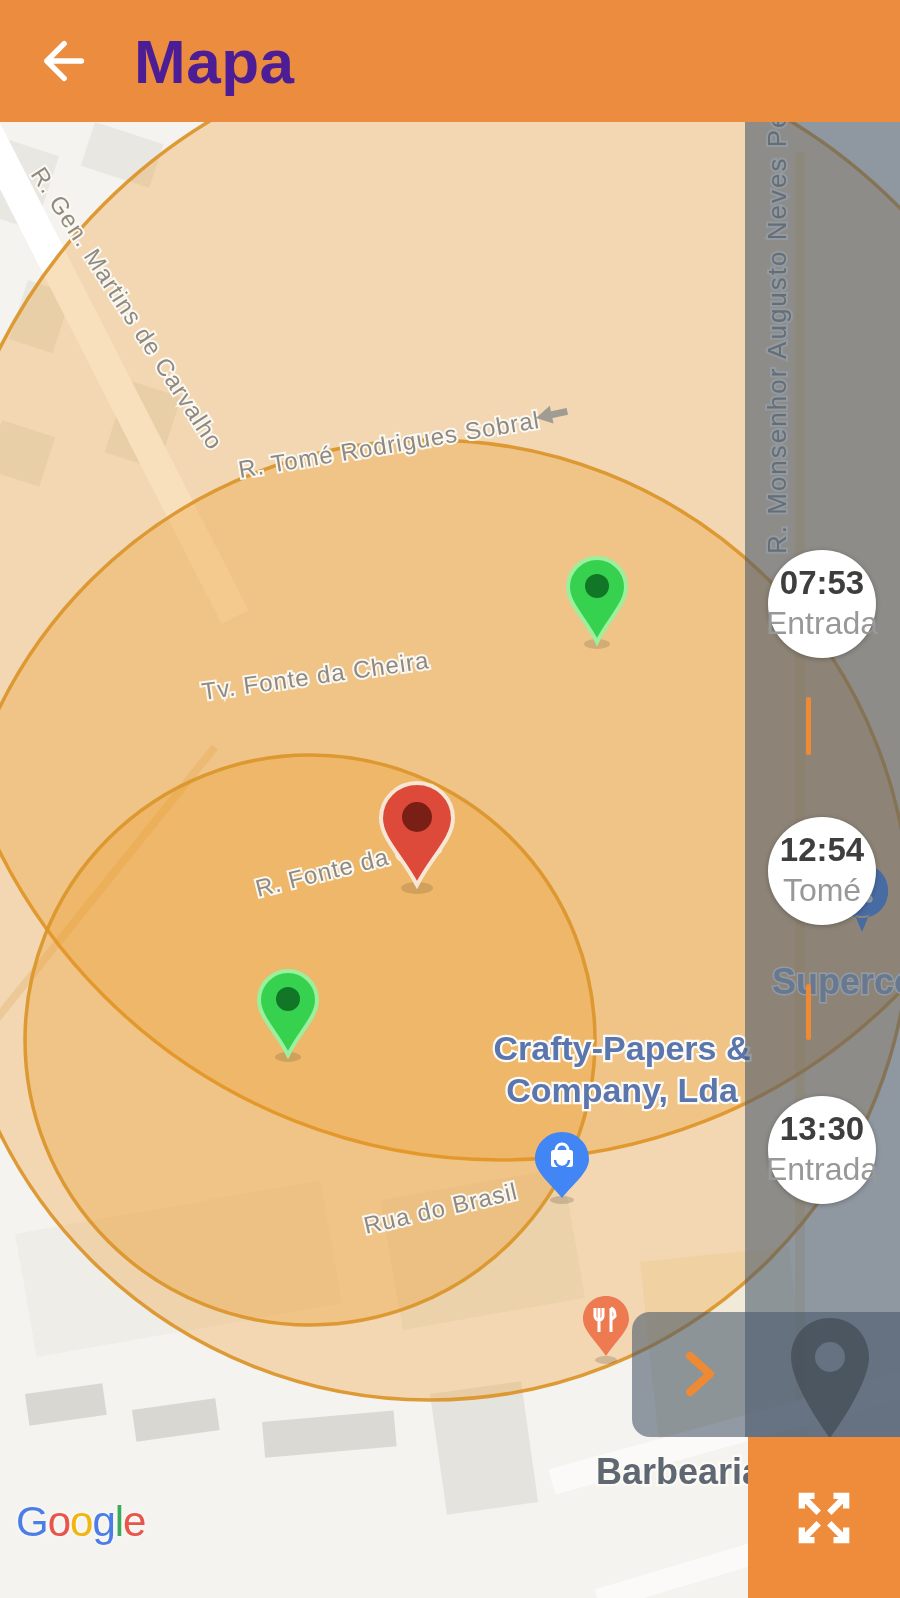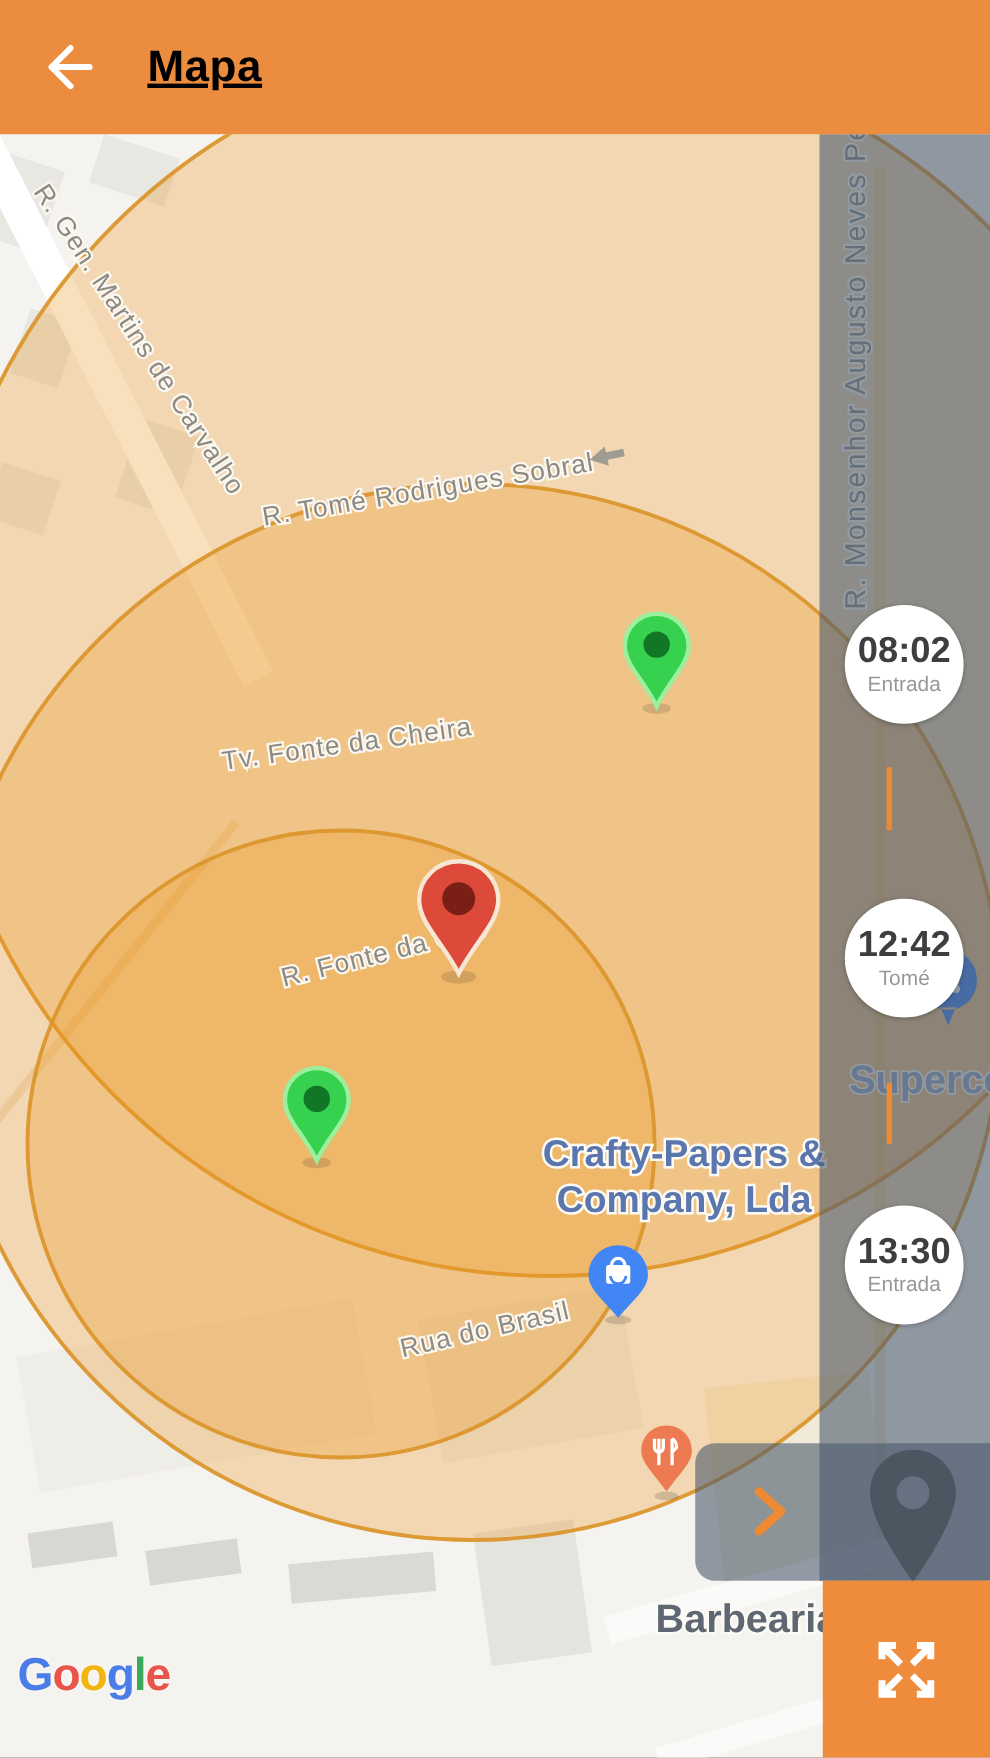--- a/index.html
+++ b/index.html
@@ -2,21 +2,21 @@
 <html><head>
 <meta charset="utf-8">
 <style>
   html,body{margin:0;padding:0;background:#222;}
   .screen{position:relative;width:900px;height:1598px;overflow:hidden;background:#F5F3EF;
           font-family:"Liberation Sans",sans-serif;}
   
   .appbar{position:absolute;left:0;top:0;width:900px;height:122px;background:#EB8C3F;z-index:40;
           display:flex;align-items:center;}
   .backbtn{width:96px;height:96px;margin-left:14px;display:flex;align-items:center;justify-content:center;cursor:pointer;}
-  .apptitle{color:#000000;font-size:40px;font-weight:bold;margin-left:24px;letter-spacing:.5px;text-decoration:underline;}
+  .apptitle{color:#4c1d95;font-size:62px;font-weight:bold;margin-left:24px;letter-spacing:.5px;}
   
   .map{position:absolute;left:0;top:122px;}
   .slabel{fill:#8E8A82;font-family:"Liberation Sans",sans-serif;font-size:24px;
           paint-order:stroke;stroke:#FBF8F1;stroke-width:4px;letter-spacing:1px;}
   .slabel.big{font-size:26px;letter-spacing:2px;}
   .poilabel{font-family:"Liberation Sans",sans-serif;font-weight:bold;
             paint-order:stroke;stroke:#FCFAF5;stroke-width:4.5px;}
   .poi-blue{fill:#5B76AC;font-size:34px;}
   .poi-blue-dim{fill:#93A5C4;font-size:36px;stroke-width:3px;}
   .poi-gray{fill:#5E6772;font-size:36px;}
@@ -25,29 +25,29 @@
   .side-overlay{position:absolute;left:745px;top:122px;width:155px;height:1315px;
                 background:rgba(75,90,108,0.60);z-index:10;}
   .bottom-panel{position:absolute;left:632px;top:1312px;width:268px;height:125px;
                 background:rgba(75,90,108,0.60);border-radius:18px 0 0 18px;z-index:11;}
   .chevbtn{position:absolute;left:38px;top:32px;width:60px;height:60px;cursor:pointer;}
   
   .bubble{position:absolute;left:768px;width:108px;height:108px;border-radius:50%;background:#FFFFFF;
           box-shadow:0 1px 5px rgba(0,0,0,.28);z-index:20;display:flex;flex-direction:column;
           align-items:center;justify-content:center;cursor:pointer;}
   .bubble .t{font-size:33px;font-weight:bold;color:#3E3E3E;line-height:1.05;}
-  .bubble .l{font-size:19px;color:#989898;margin-top:4px;}
+  .bubble .l{font-size:32px;color:#989898;margin-top:4px;}
   .connector{position:absolute;left:806px;width:5px;background:#EE8A33;z-index:20;border-radius:2px;}
   
   .dark-pin{position:absolute;left:788px;top:1316px;z-index:12;}
   
   .fsbtn{position:absolute;left:748px;top:1437px;width:152px;height:161px;background:#EE8C3C;
          z-index:30;display:flex;align-items:center;justify-content:center;cursor:pointer;}
   
-  .gattr{position:absolute;left:16px;top:1498px;z-index:15;font-size:42px;font-weight:bold;
+  .gattr{position:absolute;left:16px;top:1498px;z-index:15;font-size:42px;font-weight:normal;
          letter-spacing:-1px;cursor:pointer;text-shadow:0 0 4px rgba(255,255,255,.9);}
 </style>
 </head>
 <body>
 
 <div class="screen">
 
   <svg class="map" width="900" height="1476" viewBox="0 0 900 1476">
 
     <rect x="0" y="0" width="900" height="1476" fill="#F5F3EF"></rect>
@@ -144,26 +144,26 @@
     <g transform="translate(417 763)">
       <ellipse cx="0" cy="3" rx="16" ry="6" fill="rgba(0,0,0,0.12)"></ellipse>
       <path d="M0,-102 C-20,-102 -36,-86 -36,-67 C-36,-46 -15,-29 0,0 C15,-29 36,-46 36,-67 C36,-86 20,-102 0,-102 z" fill="#DE4A3A" stroke="#F6E7D4" stroke-width="4"></path>
       <circle cx="0" cy="-68" r="15" fill="#7A1F16"></circle>
     </g>
   </svg>
 
   <div class="side-overlay"></div>
 
   <div class="bubble" style="top:550px;">
-    <div class="t">08:02</div>
+    <div class="t">07:53</div>
     <div class="l">Entrada</div>
   </div>
   <div class="connector" style="top:697px;height:58px;"></div>
   <div class="bubble" style="top:817px;">
-    <div class="t">12:42</div>
+    <div class="t">12:54</div>
     <div class="l">Tomé</div>
   </div>
   <div class="connector" style="top:984px;height:56px;"></div>
   <div class="bubble" style="top:1096px;justify-content:center;">
     <div class="t">13:30</div>
     <div class="l">Entrada</div>
   </div>
 
   <div class="bottom-panel">
     <div class="chevbtn">

